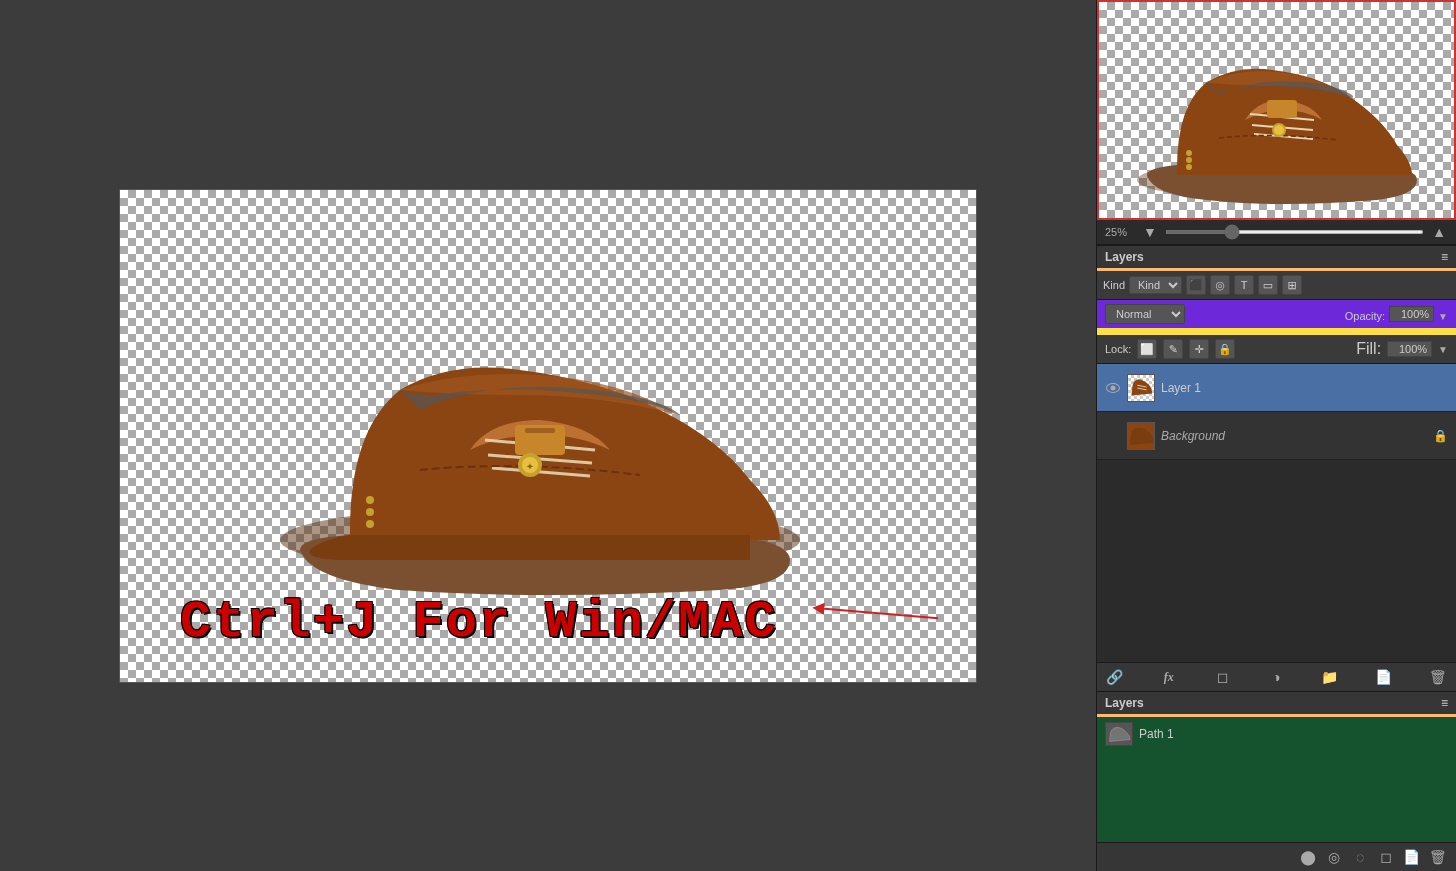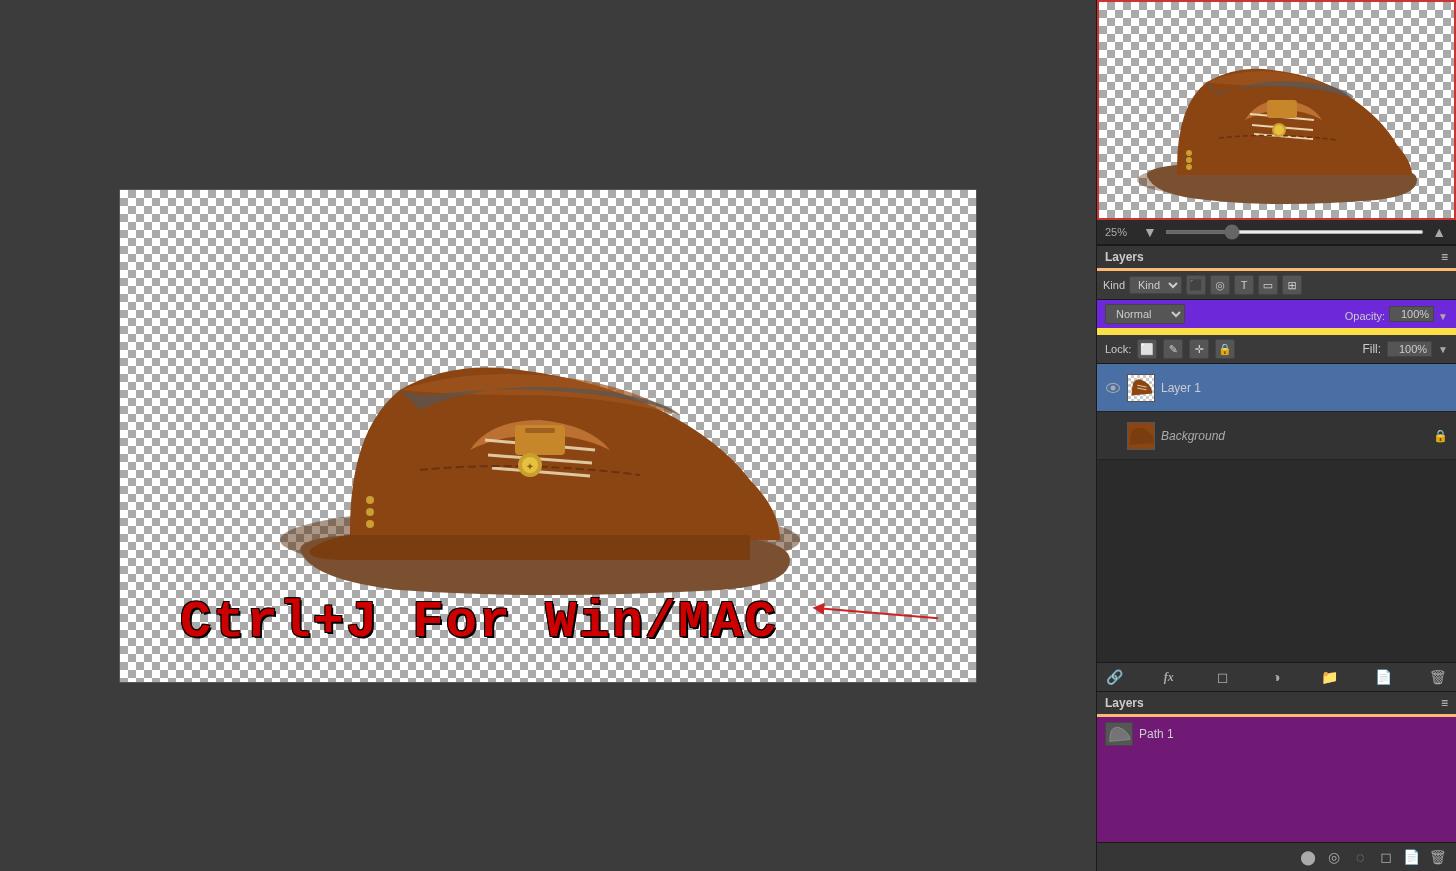--- a/index.html
+++ b/index.html
@@ -263,21 +263,21 @@
       background: #3a3a3a;
       border-bottom: 1px solid #1a1a1a;
     }
 
     .lock-label {
       font-size: 11px;
       color: #ccc;
     }
 
     .fill-label {
-      font-size: 12px;
+      font-size: 16px;
       color: #ccc;
       margin-left: auto;
     }
 
     .fill-value {
       background: #555;
       border: 1px solid #444;
       color: #ccc;
       font-size: 11px;
       padding: 1px 4px;
@@ -417,21 +417,21 @@
       background: #2b2b2b;
     }
 
     .paths-panel .panel-header {
       background: #363636;
     }
 
     .paths-list {
       flex: 1;
       overflow-y: auto;
-      background: #701a75;
+      background: #14532d;
     }
 
     .path-item {
       display: flex;
       align-items: center;
       padding: 4px 8px;
       gap: 6px;
       cursor: pointer;
       height: 34px;
     }

